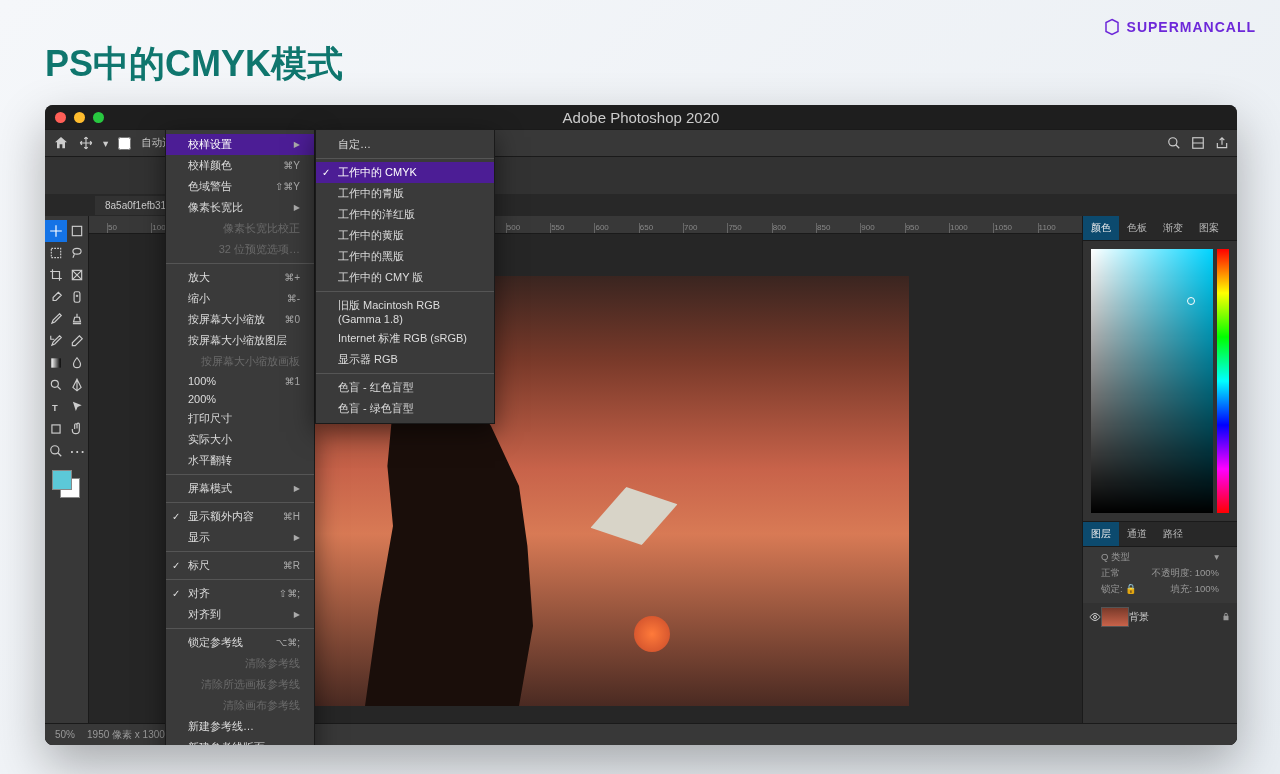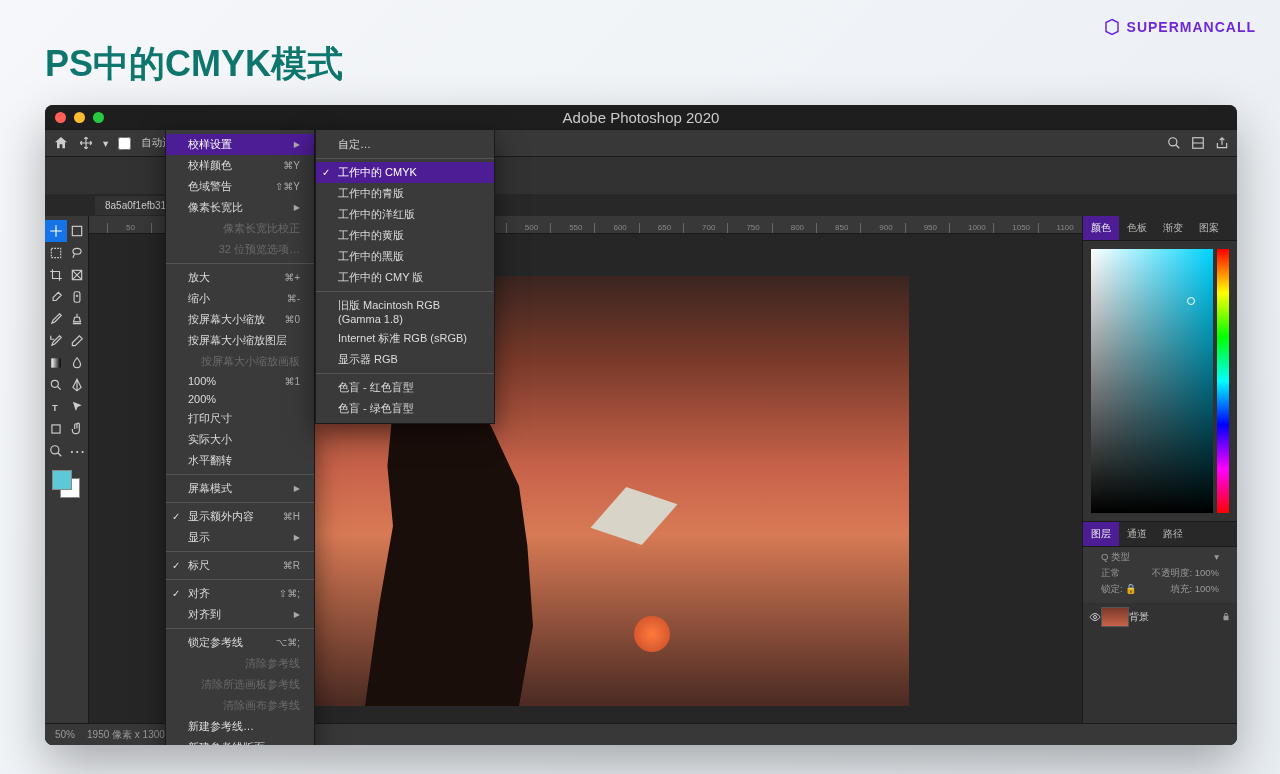--- a/index.html
+++ b/index.html
@@ -21,29 +21,29 @@
 .toolbox { width: 44px; background: #383838; border-right: 1px solid #1a1a1a; padding-top: 4px; }
 .toolbox .row { display: flex; }
 .tool { width: 22px; height: 22px; display: flex; align-items: center; justify-content: center; color: #ccc; cursor: pointer; }
 .tool svg { width: 14px; height: 14px; }
 .tool.active { background: #1473e6; color: #fff; }
 .swatch { width: 28px; height: 28px; margin: 8px 7px; position: relative; }
 .swatch .fg { width: 20px; height: 20px; background: #5cc8d8; border: 1px solid #888; position: absolute; top: 0; left: 0; z-index: 2; }
 .swatch .bg { width: 20px; height: 20px; background: #fff; border: 1px solid #888; position: absolute; bottom: 0; right: 0; }
 .canvas-area { flex: 1; background: #262626; position: relative; overflow: hidden; }
 .ruler-h { height: 18px; background: #383838; border-bottom: 1px solid #1a1a1a; display: flex; align-items: flex-end; padding-left: 18px; color: #888; font-size: 8px; }
-.ruler-h span { width: 50px; display: inline-block; border-left: 1px solid #666; padding-left: 18px; height: 10px; }
+.ruler-h span { width: 50px; display: inline-block; border-left: 1px solid #666; padding-left: 0; height: 10px; }
 .canvas { position: absolute; top: 60px; left: 200px; width: 620px; height: 430px; background: linear-gradient(180deg, #3a2520 0%, #7a3a2a 20%, #c8634a 45%, #d87a55 60%, #4a2a22 100%); }
 .silhouette { position: absolute; left: 20px; top: 30px; width: 280px; height: 400px; background: #1a0e0a; clip-path: polygon(45% 0%, 55% 3%, 60% 8%, 62% 15%, 60% 25%, 65% 30%, 75% 45%, 78% 60%, 80% 80%, 75% 100%, 20% 100%, 25% 75%, 30% 55%, 28% 40%, 30% 25%, 35% 15%, 38% 8%, 42% 3%); }
 .book { position: absolute; left: 300px; top: 210px; width: 90px; height: 60px; background: #d8d4c8; transform: rotate(-15deg); clip-path: polygon(0% 50%, 50% 0%, 100% 50%, 50% 100%); }
 .sun { position: absolute; left: 345px; top: 340px; width: 36px; height: 36px; border-radius: 50%; background: radial-gradient(#ff7a3a, #c84a2a); }
 .right-panels { width: 155px; background: #323232; border-left: 1px solid #1a1a1a; }
 .panel-hdr { display: flex; background: #282828; font-size: 10px; color: #bbb; border-bottom: 1px solid #1a1a1a; }
 .panel-hdr span { padding: 5px 8px; cursor: pointer; }
-.panel-hdr span.active { background: #4c1d95; color: #eee; }
+.panel-hdr span.active { background: #0c4a6e; color: #eee; }
 .color-picker { height: 280px; padding: 8px; display: flex; gap: 4px; }
 .picker-main { flex: 1; background: linear-gradient(to right, #fff, #00d4ff), linear-gradient(to top, #000, transparent); background-blend-mode: multiply; position: relative; }
 .picker-main .circle { position: absolute; top: 48px; right: 18px; width: 8px; height: 8px; border: 1.5px solid #fff; border-radius: 50%; }
 .hue-strip { width: 12px; background: linear-gradient(180deg, #f00, #ff0, #0f0, #0ff, #00f, #f0f, #f00); }
 .layers { border-top: 1px solid #1a1a1a; }
 .layer-controls { background: #383838; padding: 4px 18px; font-size: 9.5px; color: #999; }
 .layer-controls .row { display: flex; justify-content: space-between; margin-bottom: 3px; }
 .layer-row { display: flex; align-items: center; padding: 4px 6px; gap: 0; color: #ccc; font-size: 10px; }
 .layer-row .eye { width: 12px; height: 12px; }
 .layer-row .thumb { width: 28px; height: 20px; background: linear-gradient(#7a3a2a, #c8634a); border: 1px solid #555; }

